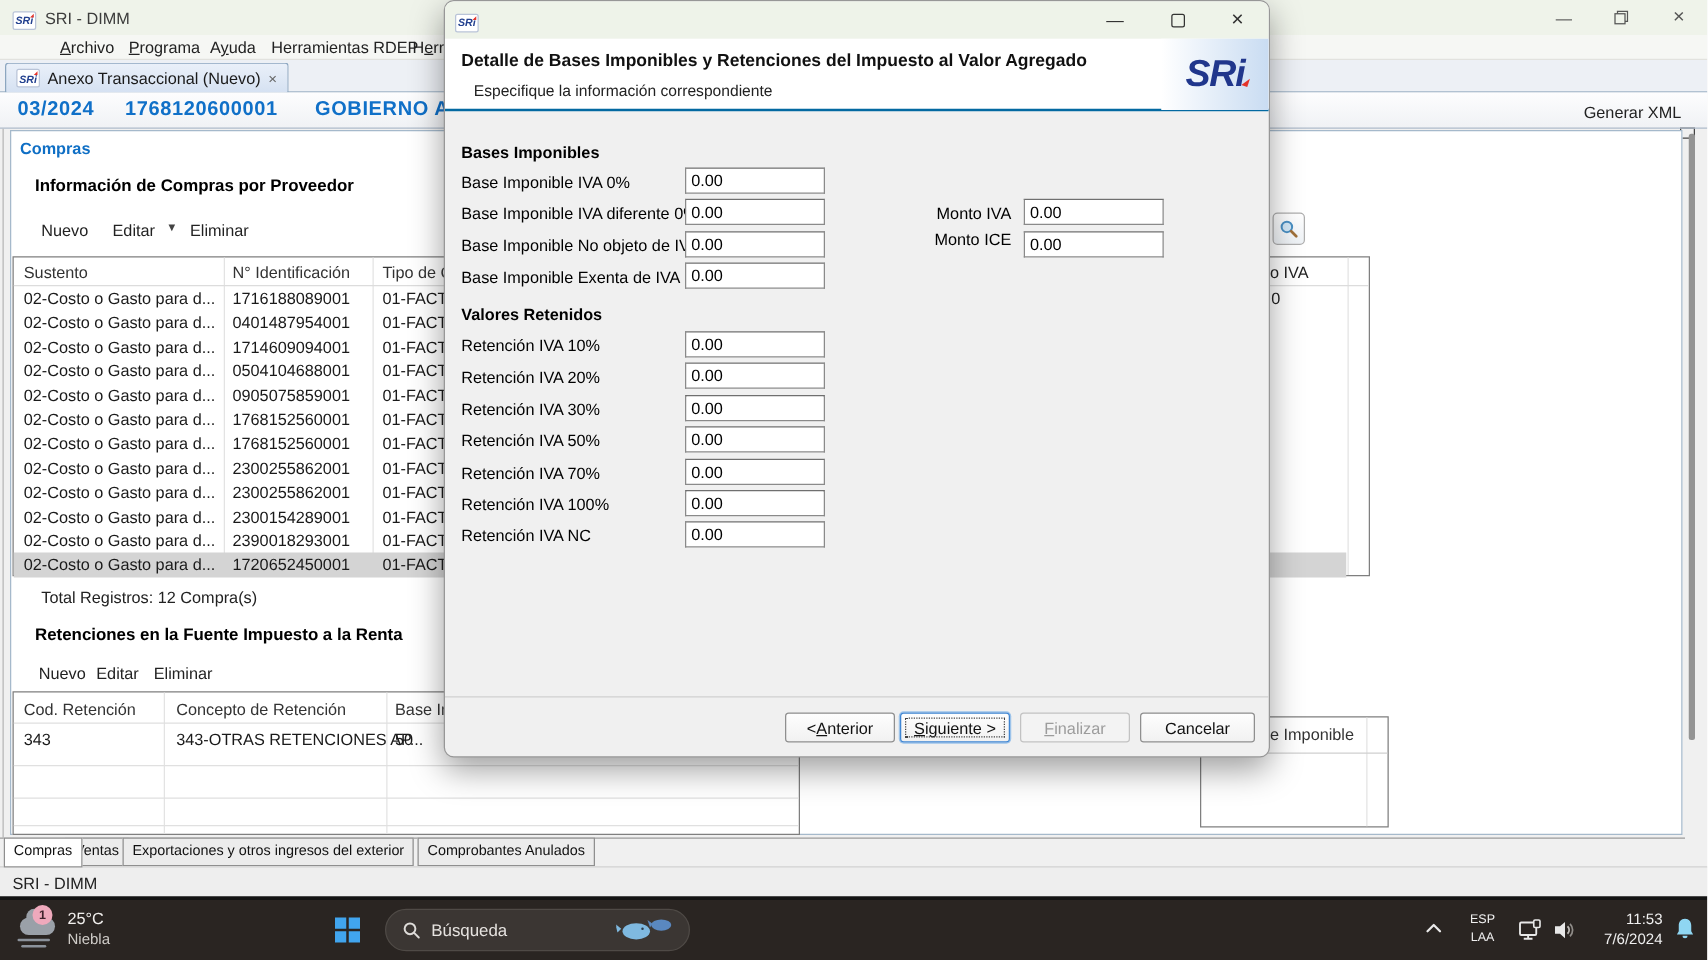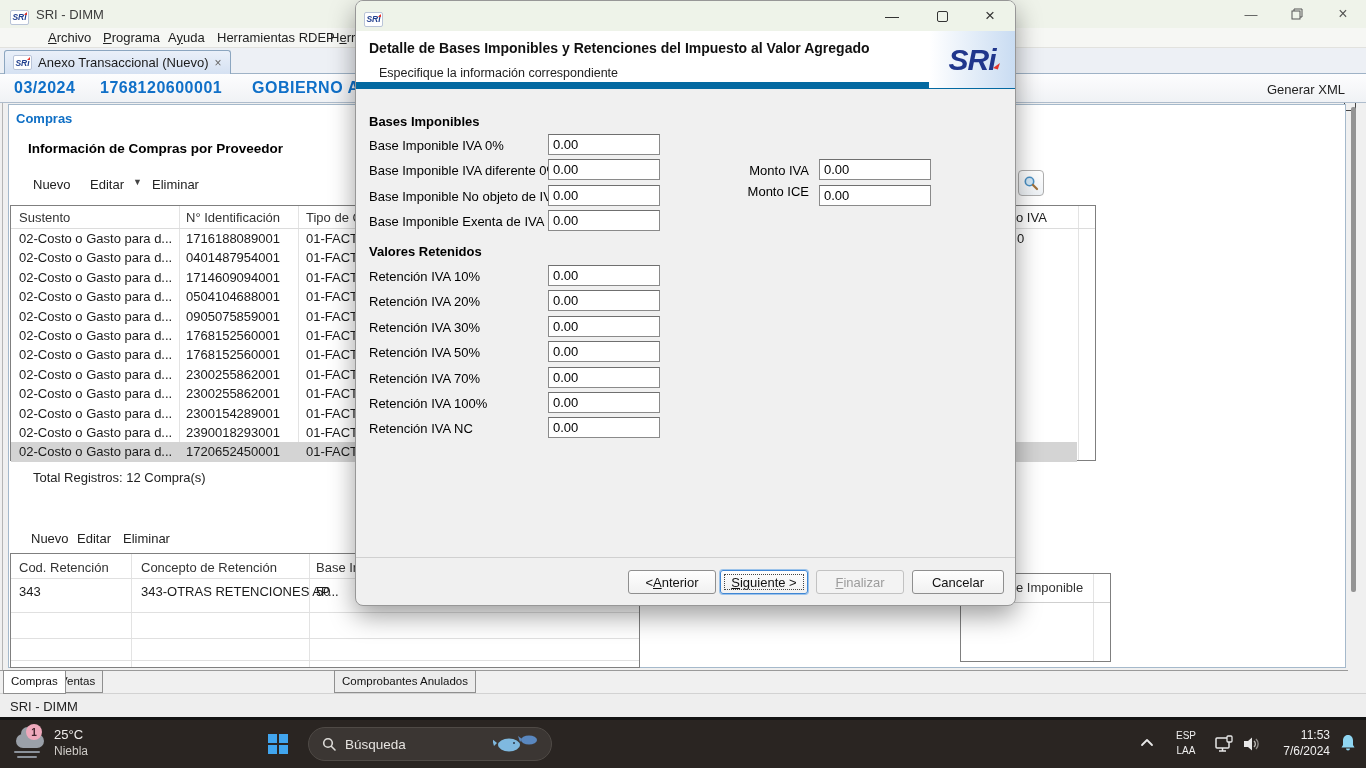--- a/index.html
+++ b/index.html
@@ -50,21 +50,21 @@
   .blackline { left:0; top:717px; width:1366px; height:3px; background:#141414; }
 
   
   .sri-chip { display:inline-flex; align-items:center; justify-content:center; width:19px; height:15px; background:#fff; border:1px solid #b9c4d8; border-radius:2px; font-size:8.5px; font-weight:bold; font-style:italic; color:#23418f; position:relative; }
   .sri-chip i { position:absolute; right:1px; top:1px; width:0; height:0; border-left:3px solid transparent; border-bottom:3px solid #e5332a; }
 
   
   .dialog { left:355px; top:0; width:661px; height:606px; background:#f0f0f0; border:1px solid #979797; border-radius:8px; box-shadow:0 10px 26px rgba(0,0,0,.38); z-index:20; overflow:hidden; }
   .dlg-titlebar { position:absolute; left:0; top:0; width:100%; height:30px; background:#eef3e9; }
   .dlg-ctl { position:absolute; top:0; width:40px; height:30px; display:flex; align-items:center; justify-content:center; color:#333; font-size:14px; }
-  .dlg-header { position:absolute; left:0; top:30px; width:100%; height:58px; background:#fff; border-bottom:7px solid #0369a1; }
+  .dlg-header { position:absolute; left:0; top:30px; width:100%; height:58px; background:#fff; border-bottom:2px solid #0369a1; }
   .dlg-title { position:absolute; left:13px; top:9px; font-size:14px; font-weight:bold; color:#111; }
   .dlg-sub { position:absolute; left:23px; top:35px; font-size:12.5px; color:#222; }
   .dlg-logo { position:absolute; right:0; top:0; width:86px; height:57px; background:linear-gradient(to right,#ffffff,#c9dcf2); display:flex; align-items:center; justify-content:center; }
   .dlg-logo .big { font-size:30px; font-weight:bold; font-style:italic; color:#20368c; position:relative; letter-spacing:-1px; }
   .dlg-logo .big i { position:absolute; right:-3px; top:2px; width:0; height:0; border-left:5px solid transparent; border-bottom:7px solid #e5332a; transform:rotate(18deg); }
   .dlg-sec { position:absolute; left:13px; font-size:13px; font-weight:bold; color:#000; }
   .dlg-label { position:absolute; font-size:13px; color:#000; white-space:nowrap; }
   .dlg-label-r { position:absolute; font-size:13px; color:#000; width:110px; text-align:right; white-space:nowrap; }
   .dlg-input { position:absolute; width:112px; height:21px; border:1px solid #8a8a8a; border-top-color:#6f6f6f; background:#fff; font-size:13px; padding:0 4px; color:#000; }
   .dlg-btnbar { position:absolute; left:0; top:556px; width:100%; height:50px; border-top:1px solid #d0d0d0; }
@@ -227,20 +227,21 @@
           <span class="c2">1720652450001</span>
           <span class="c3">01-FACTU</span>
         </div>
       </div>
   </div>
   <span class="frag" style="left:1016px;top:210px;">o IVA</span>
   <span class="frag" style="left:1017px;top:231px;">0</span>
 
   <span class="abs tb-item" style="left:33px;top:470px;">Total Registros: 12 Compra(s)</span>
 
+  <span class="abs sec-title" style="left:28px;top:500px;">Retenciones en la Fuente  Impuesto a la Renta</span>
   <span class="abs tb-item" style="left:31px;top:531px;">Nuevo</span>
   <span class="abs tb-item" style="left:77px;top:531px;">Editar</span>
   <span class="abs tb-item" style="left:123px;top:531px;">Eliminar</span>
 
   <div class="abs tbl" style="left:10px;top:553px;width:630px;height:115px;">
     <div class="vsep" style="left:120px;"></div>
     <div class="vsep" style="left:298px;"></div>
     <div class="hline" style="top:24px;"></div>
     <div class="hline" style="top:58px;"></div>
     <div class="hline" style="top:84px;"></div>
@@ -257,20 +258,21 @@
 
   <div class="abs tbl" style="left:960px;top:573px;width:151px;height:89px;">
     <div class="vsep" style="left:132px;"></div>
     <div class="hline" style="top:28px;background:#cfcfcf;"></div>
   </div>
   <span class="frag" style="left:1016px;top:580px;color:#333;">e Imponible</span>
 
   <div class="abs btabs">
     <div class="btab active" style="left:3px;">Compras</div>
     <div class="btab" style="left:52px;">Ventas</div>
+    <div class="btab" style="left:98px;">Exportaciones y otros ingresos del exterior</div>
     <div class="btab" style="left:334px;">Comprobantes Anulados</div>
   </div>
 
   <div class="abs statusbar">
     <span class="status-text">SRI - DIMM</span>
   </div>
   <div class="abs blackline"></div>
 
   <div class="abs dialog">
     <div class="dlg-titlebar">

